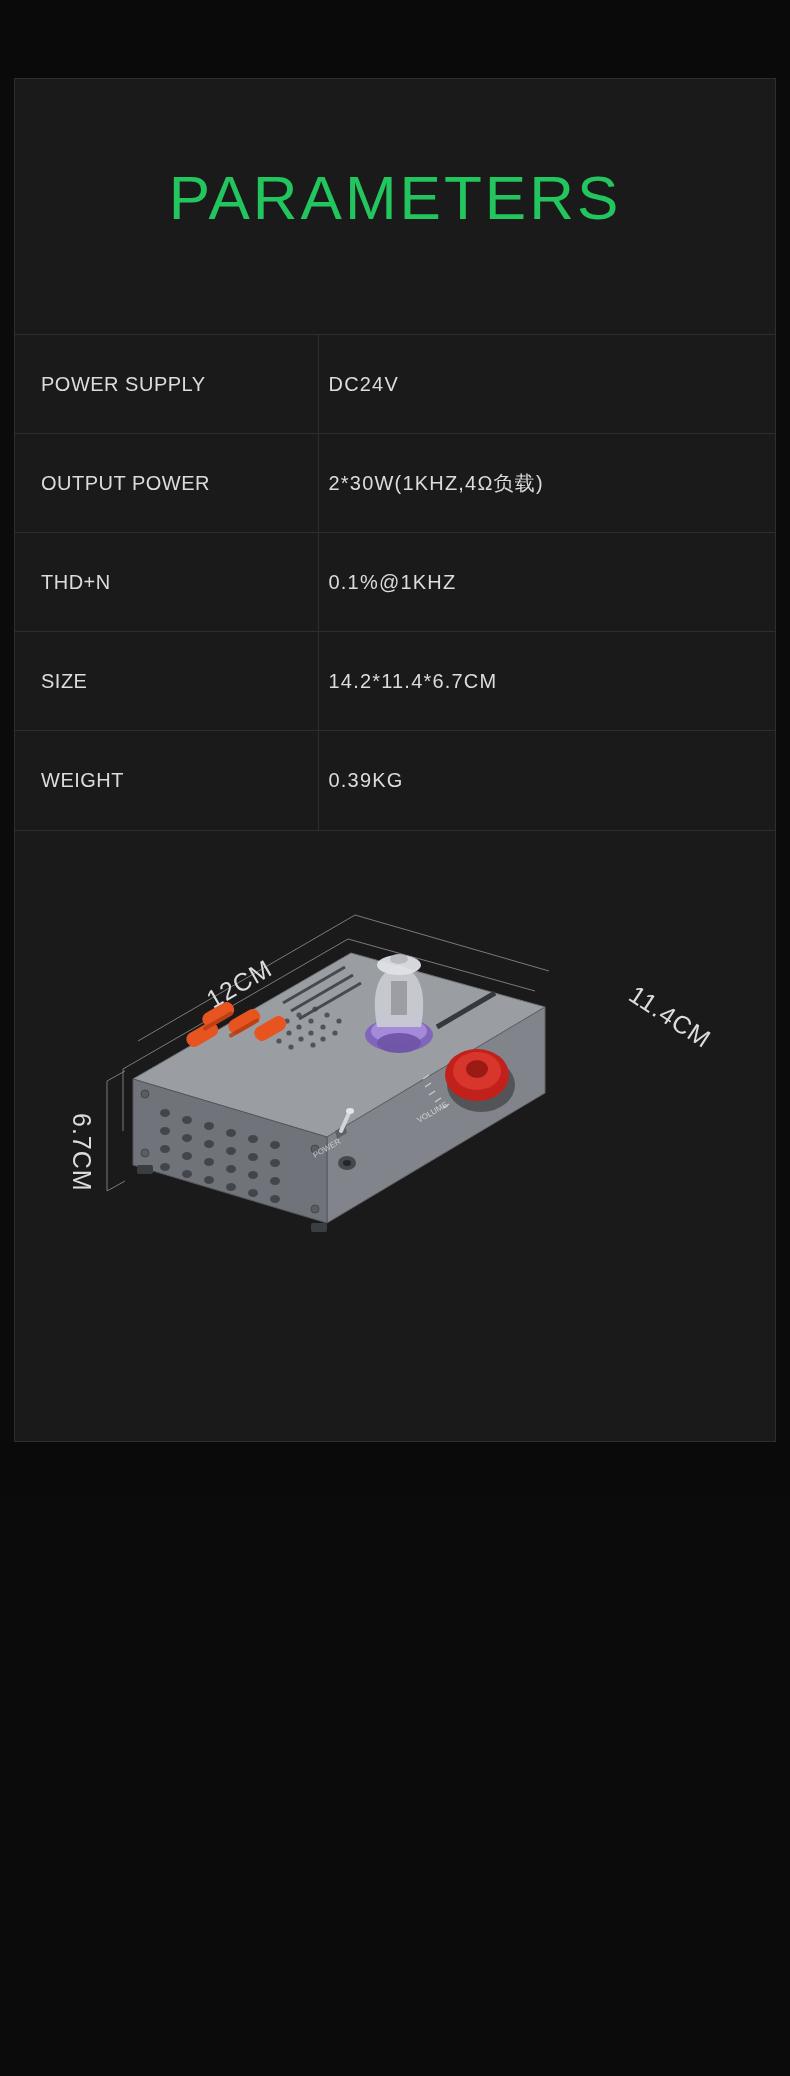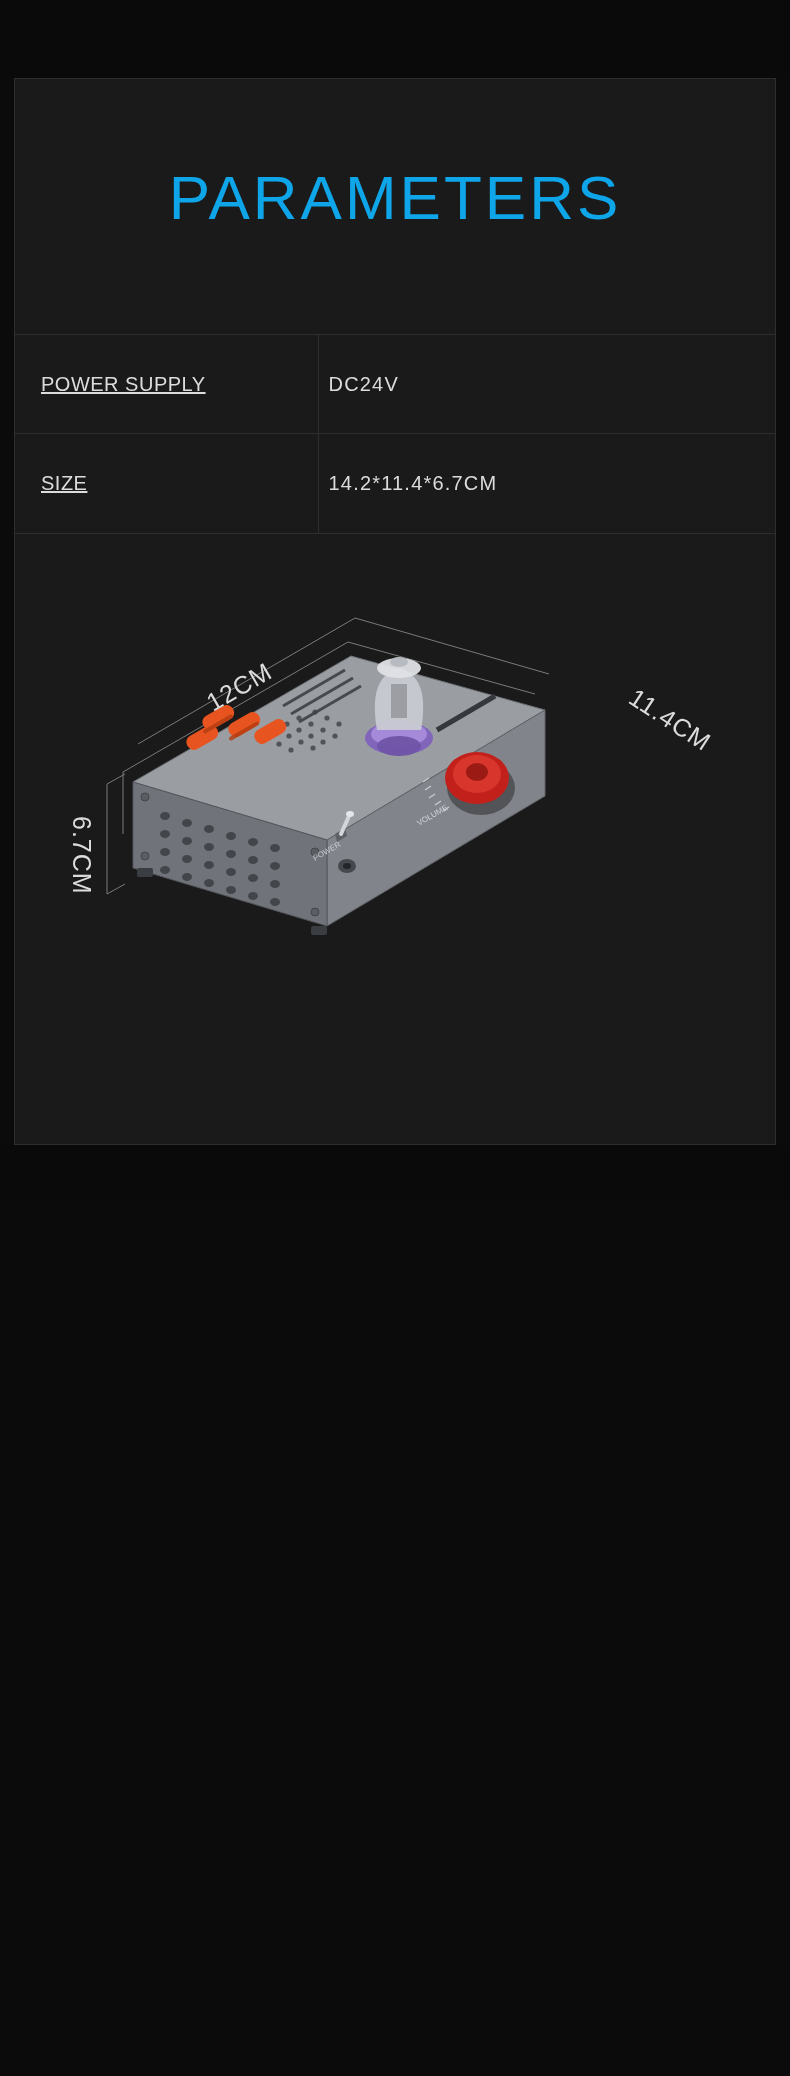--- a/index.html
+++ b/index.html
@@ -36,21 +36,21 @@
   }
 
   .title-block {
     height: 255px;
     display: flex;
     align-items: center;
     justify-content: center;
     background: #1a1a1a;
   }
   .title-block .title {
-    color: #0ea5e9;
+    color: #22c55e;
     font-size: 62px;
     letter-spacing: 3px;
     font-weight: 400;
     line-height: 1;
     text-align: center;
     padding-bottom: 18px;
   }
 
   table.spec {
     width: 100%;
@@ -62,21 +62,21 @@
     border-top: 1px solid #2e2e2e;
     border-right: 1px solid #2e2e2e;
     color: #dcdcdc;
     font-size: 20px;
     padding: 16px 26px;
     height: 99px;
     vertical-align: middle;
     letter-spacing: 0.5px;
   }
   table.spec td:last-child { border-right: none; padding-left: 10px; }
-  table.spec td.label { width: 303px; text-decoration: underline; }
+  table.spec td.label { width: 303px; }
   table.spec td.value { letter-spacing: 1.2px; }
 
   .diagram {
     margin: 0 14px;
     background: #1a1a1a;
     border: 1px solid #2e2e2e;
     border-top: 1px solid #2e2e2e;
     height: 612px;
     position: relative;
     overflow: hidden;
@@ -103,22 +103,34 @@
       <div class="title">PARAMETERS</div>
     </div>
 
     <table class="spec">
       <tbody>
         <tr>
           <td class="label">POWER SUPPLY</td>
           <td class="value">DC24V</td>
         </tr>
         <tr>
+          <td class="label">OUTPUT POWER</td>
+          <td class="value">2*30W(1KHZ,4Ω负载)</td>
+        </tr>
+        <tr>
+          <td class="label">THD+N</td>
+          <td class="value">0.1%@1KHZ</td>
+        </tr>
+        <tr>
           <td class="label">SIZE</td>
           <td class="value">14.2*11.4*6.7CM</td>
+        </tr>
+        <tr>
+          <td class="label">WEIGHT</td>
+          <td class="value">0.39KG</td>
         </tr>
       </tbody>
     </table>
 
   </div>
 
   <div class="diagram">
     <svg width="762" height="612" viewBox="0 0 762 612">
 
       <g stroke="#9a9a9a" stroke-width="1" fill="none" opacity="0.75">

